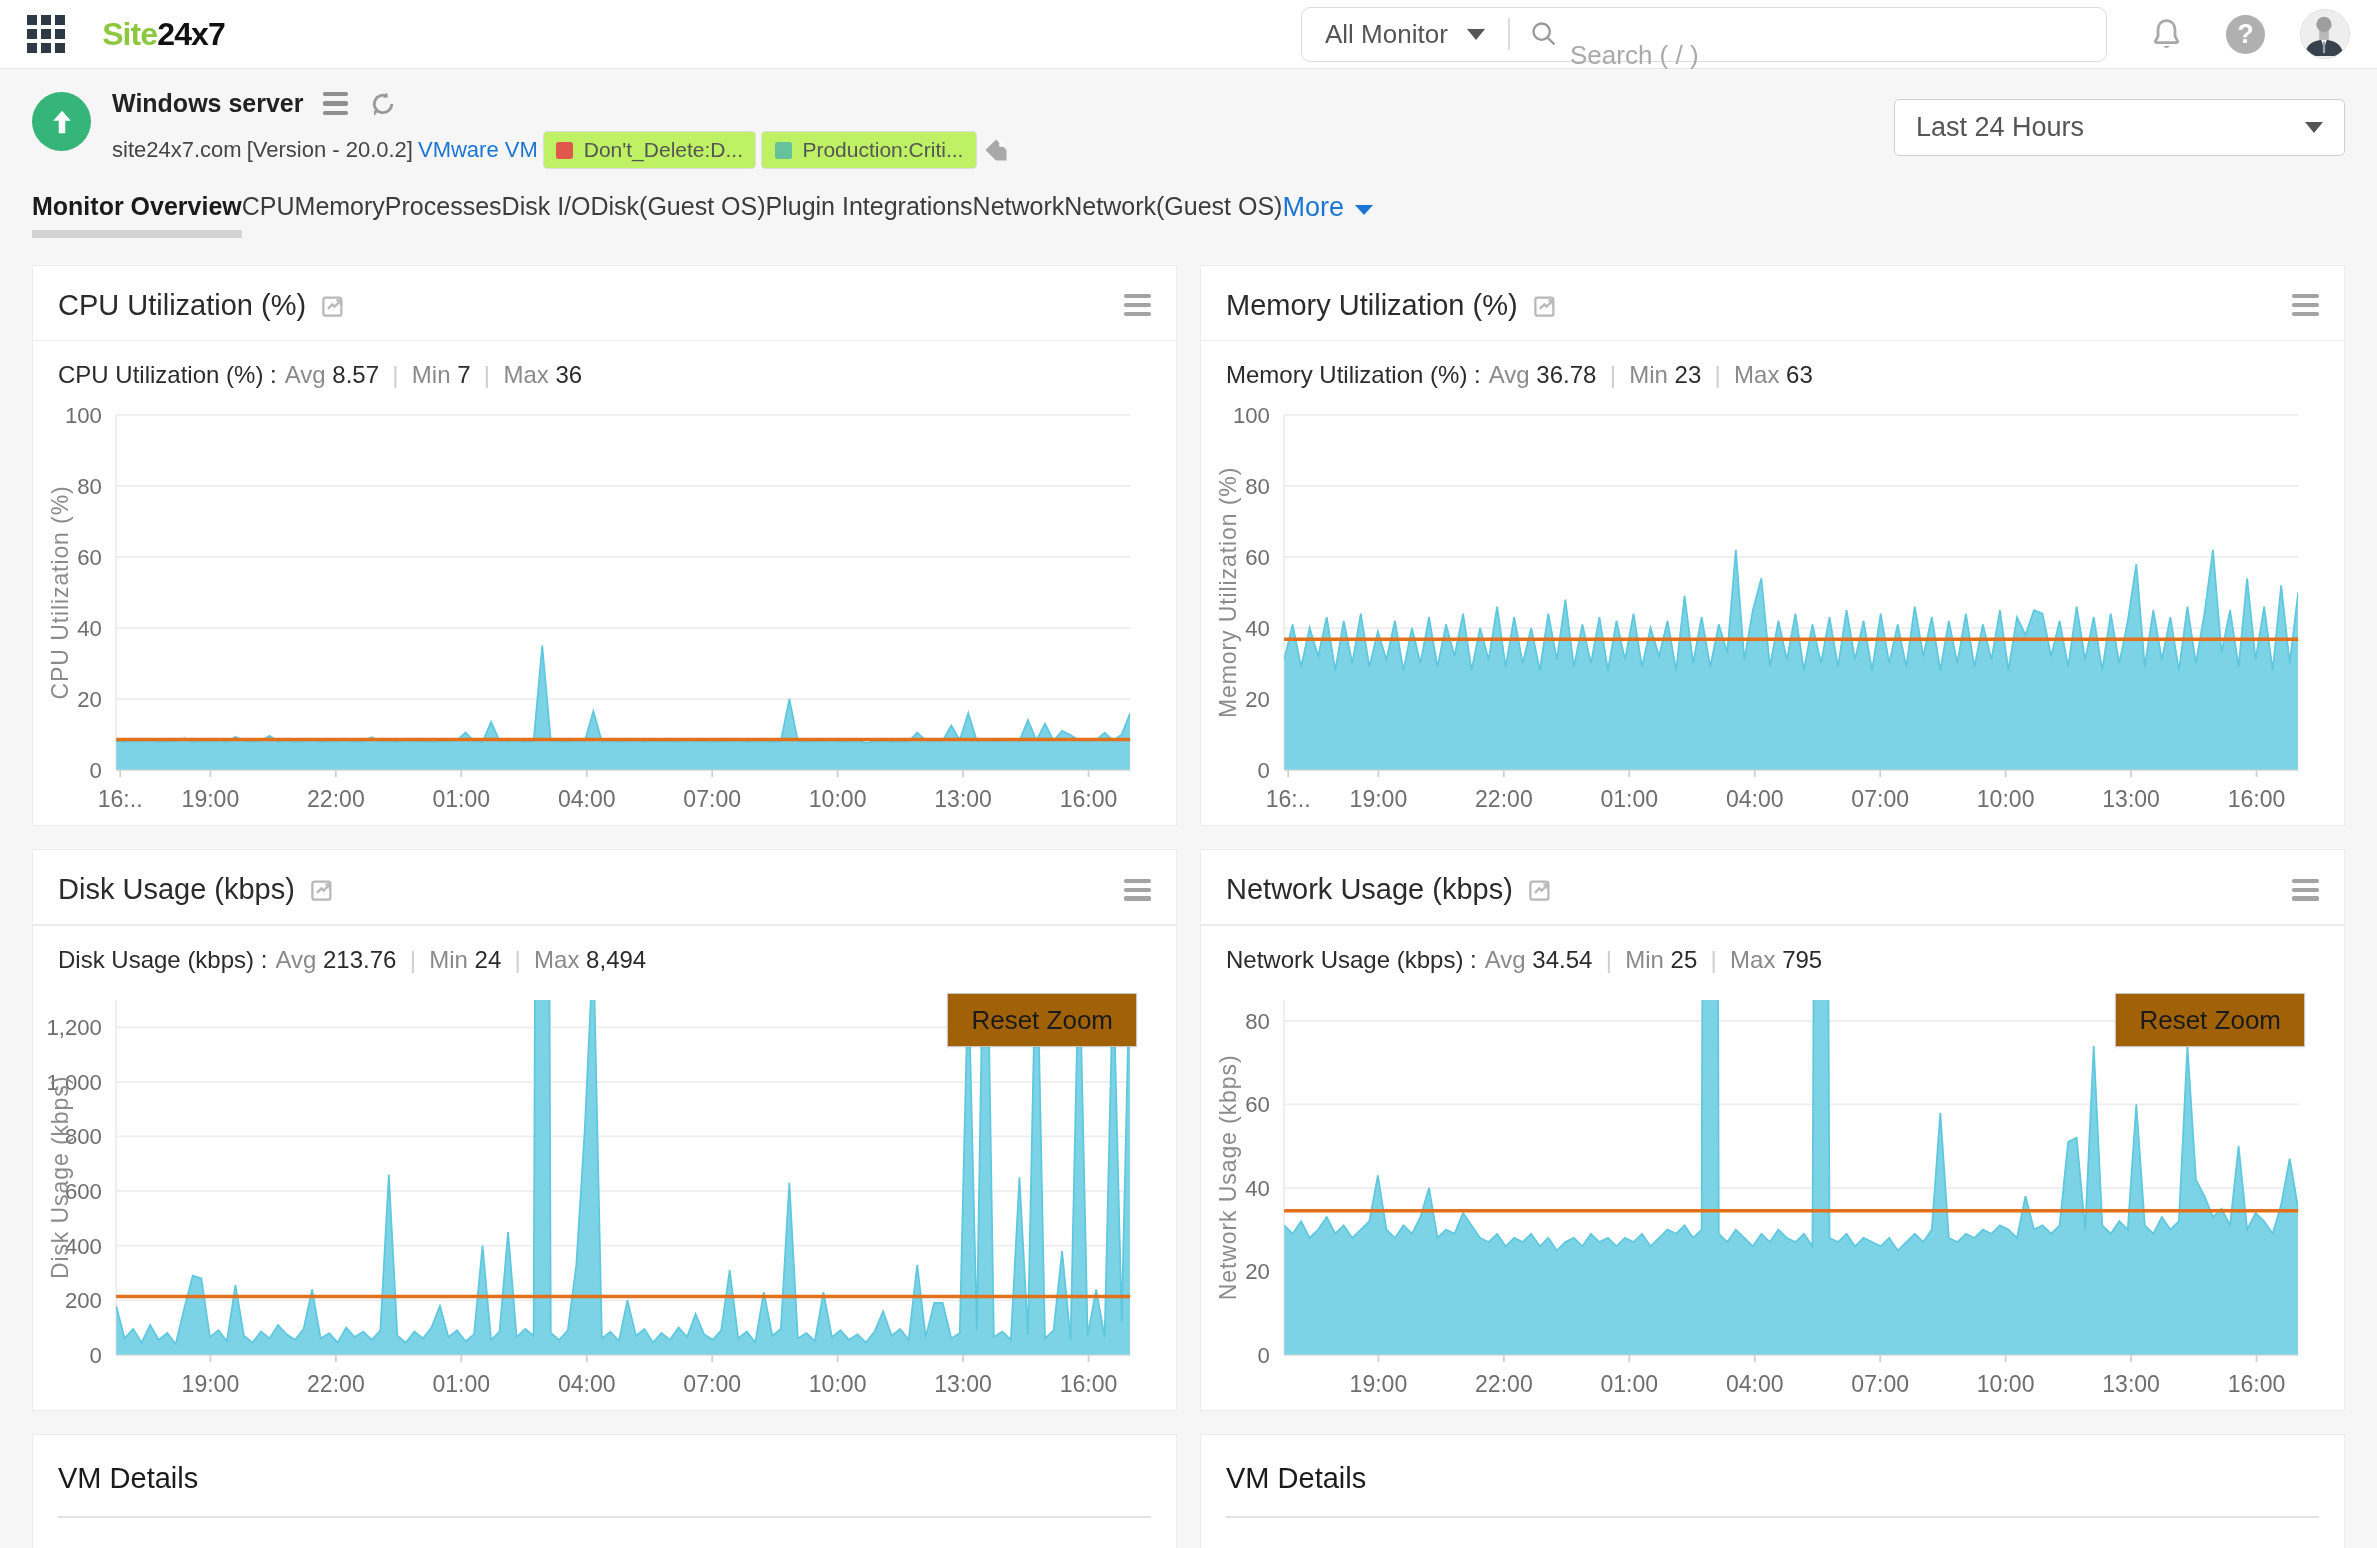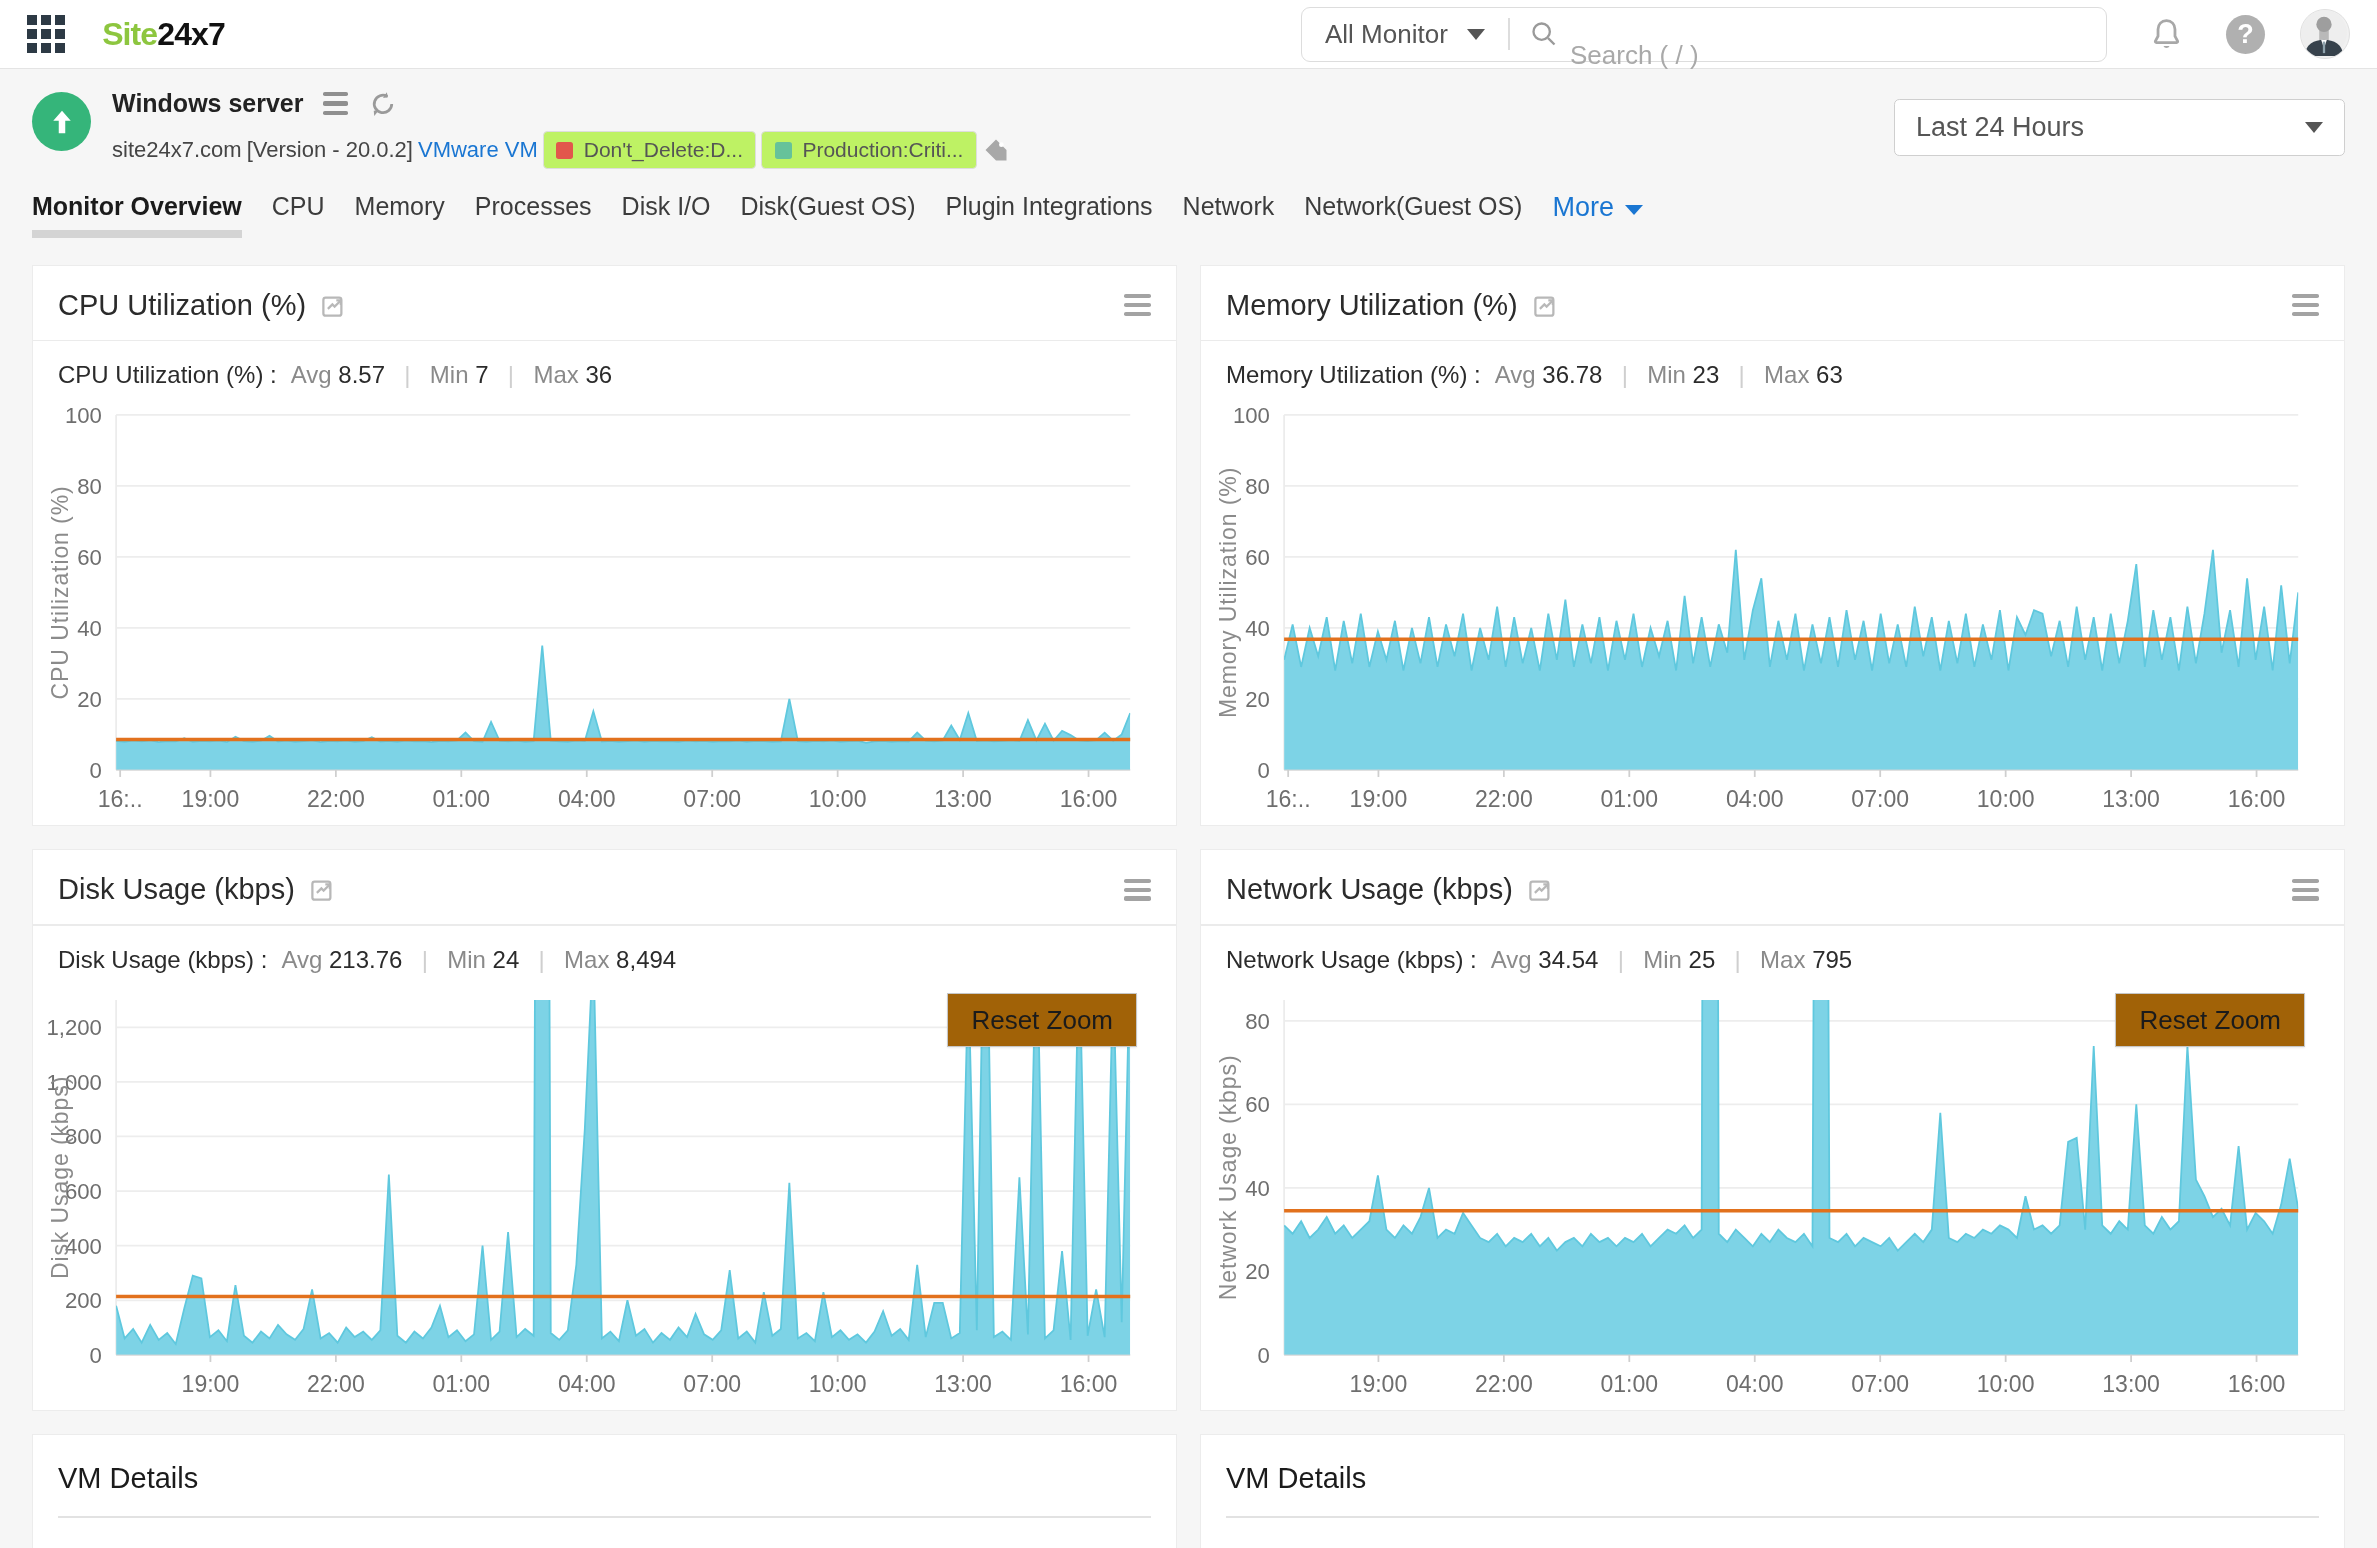--- a/index.html
+++ b/index.html
@@ -47,36 +47,36 @@
   .subtitle-row { display: flex; align-items: center; gap: 5px; margin-top: 12.4px; font-size: 22px; color: #454545; }
   .link-blue { color: #1a76d2; cursor: pointer; }
   .tag-pill { display: inline-flex; align-items: center; gap: 10.6px; background: #bef264; border: 1.8px solid #ddd; border-radius: 4.4px; padding: 6.2px 12.4px; font-size: 21px; color: #555; cursor: pointer; }
   .tag-sq { width: 17px; height: 17px; border-radius: 2.7px; display: inline-block; }
   .range-select {
     width: 451px; height: 57px; background: #fff; border: 1.8px solid #cfcfcf; border-radius: 5.3px;
     display: flex; align-items: center; justify-content: space-between; padding: 0 21px;
     font-size: 27px; color: #555; cursor: pointer; margin-top: 10.6px;
   }
   
-  .tabs { display: flex; align-items: flex-start; gap: 30px; margin-top: 23px; font-size: 25px; color: #3c3c3c; }
+  .tabs { display: flex; align-items: flex-start; margin-top: 23px; font-size: 25px; color: #3c3c3c; }
   .tab { cursor: pointer; padding-bottom: 5.3px; white-space: nowrap; }
   .tab.active { font-weight: bold; color: #1b1b1b; }
   .tab.active::after { content: ""; display: block; height: 8px; background: #d4d4d4; margin-top: 9px; }
   .tab.more { color: #1a76d2; display: flex; align-items: center; gap: 10.6px; font-size: 27px; }
   .caret-blue { width: 0; height: 0; border-left: 9px solid transparent; border-right: 9px solid transparent; border-top: 10.6px solid #1a76d2; margin-top: 3.5px; }
   
   .panel-grid { display: grid; grid-template-columns: 1fr 1fr; grid-gap: 23px; margin-top: 21px; }
   .panel { background: #fff; border: 0.9px solid #ececec; }
   .panel-head { display: flex; align-items: center; padding: 23px 25px 18px 25px; }
   .panel-title { font-size: 29px; color: #2b2b2b; font-weight: 500; }
   .expand-ic { margin-left: 14px; cursor: pointer; }
   .panel-menu { margin-left: auto; cursor: pointer; }
   .panel-menu i { display: block; width: 27px; height: 4.4px; background: #a3a3a3; border-radius: 1.8px; margin: 4.4px 0; }
   .panel-div { height: 1.8px; background: #ebebeb; }
-  .stats-row { display: flex; align-items: center; gap: 14px; padding: 19.5px 25px 7px 25px; font-size: 24px; color: #2b2b2b; }
+  .stats-row { display: flex; align-items: center; gap: 8px; padding: 19.5px 25px 7px 25px; font-size: 24px; color: #2b2b2b; }
   .stat-key { color: #8a8a8a; }
   .stat-sep { color: #cfcfcf; padding: 0 5.3px; }
   .chart-wrap { position: relative; padding: 3.5px 12.4px 9px 12.4px; }
   .reset-zoom {
     position: absolute; top: 12.4px; right: 39px; background: #a16207; border: 1.8px solid #c6c6c6;
     font-size: 26px; color: #1b1b1b; padding: 10.6px 23px; cursor: pointer; font-family: "Liberation Sans", sans-serif;
     box-shadow: 0 0.9px 1.8px rgba(0,0,0,0.08);
   }
   
   .vm-grid { display: grid; grid-template-columns: 1fr 1fr; grid-gap: 23px; margin-top: 23px; }

